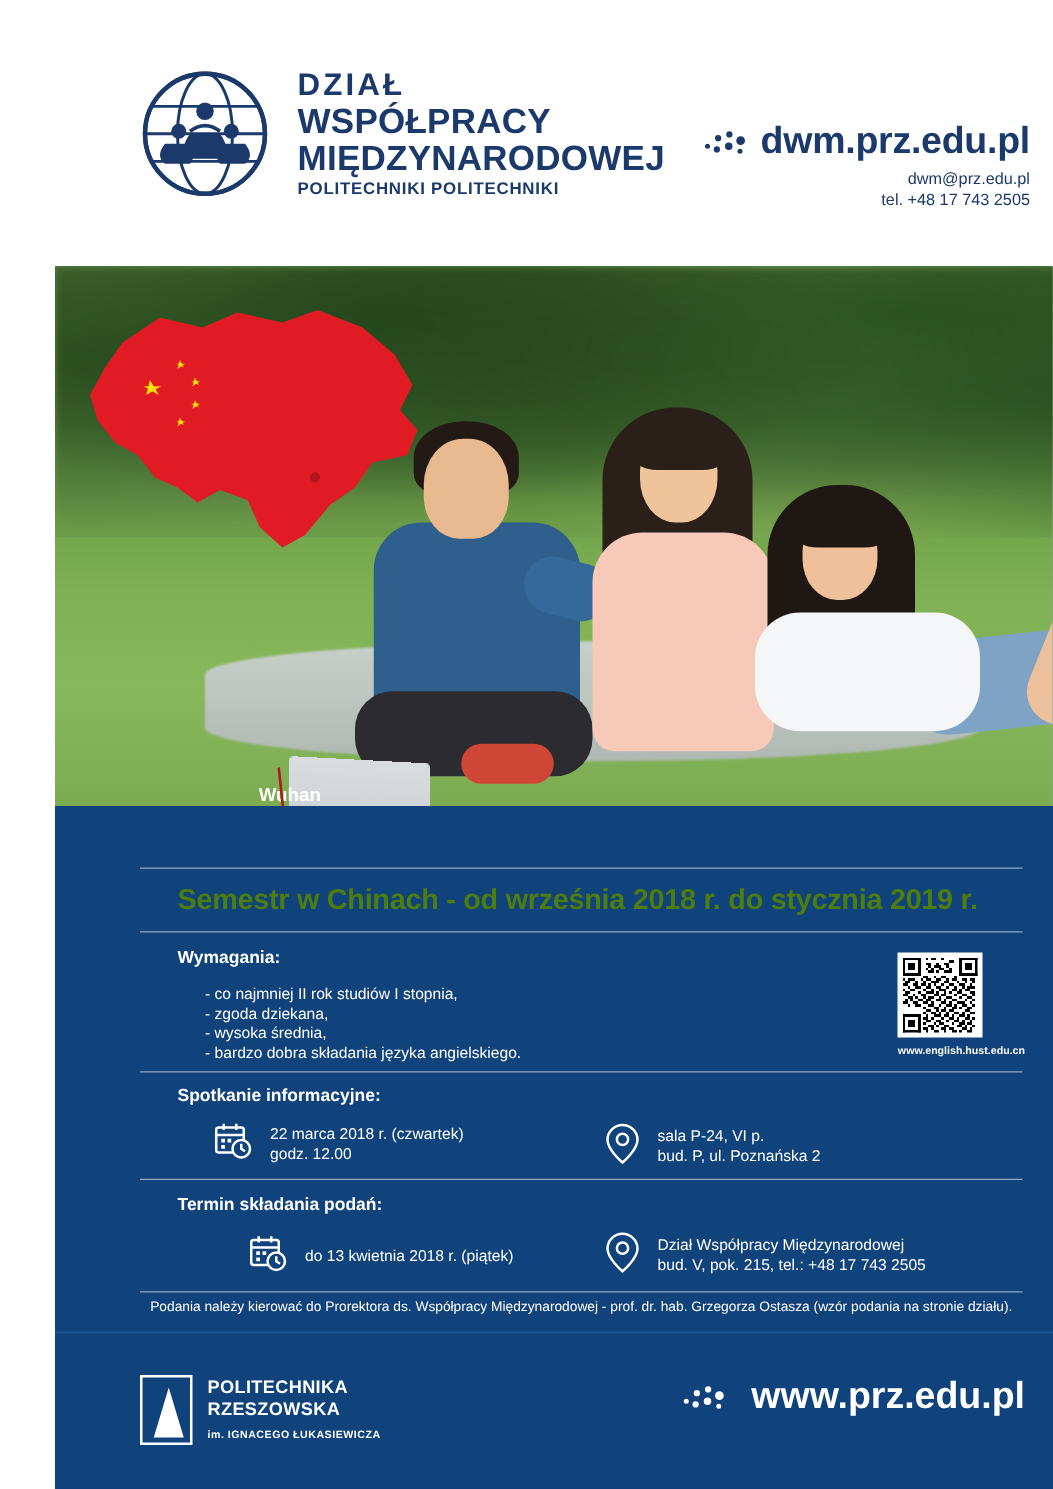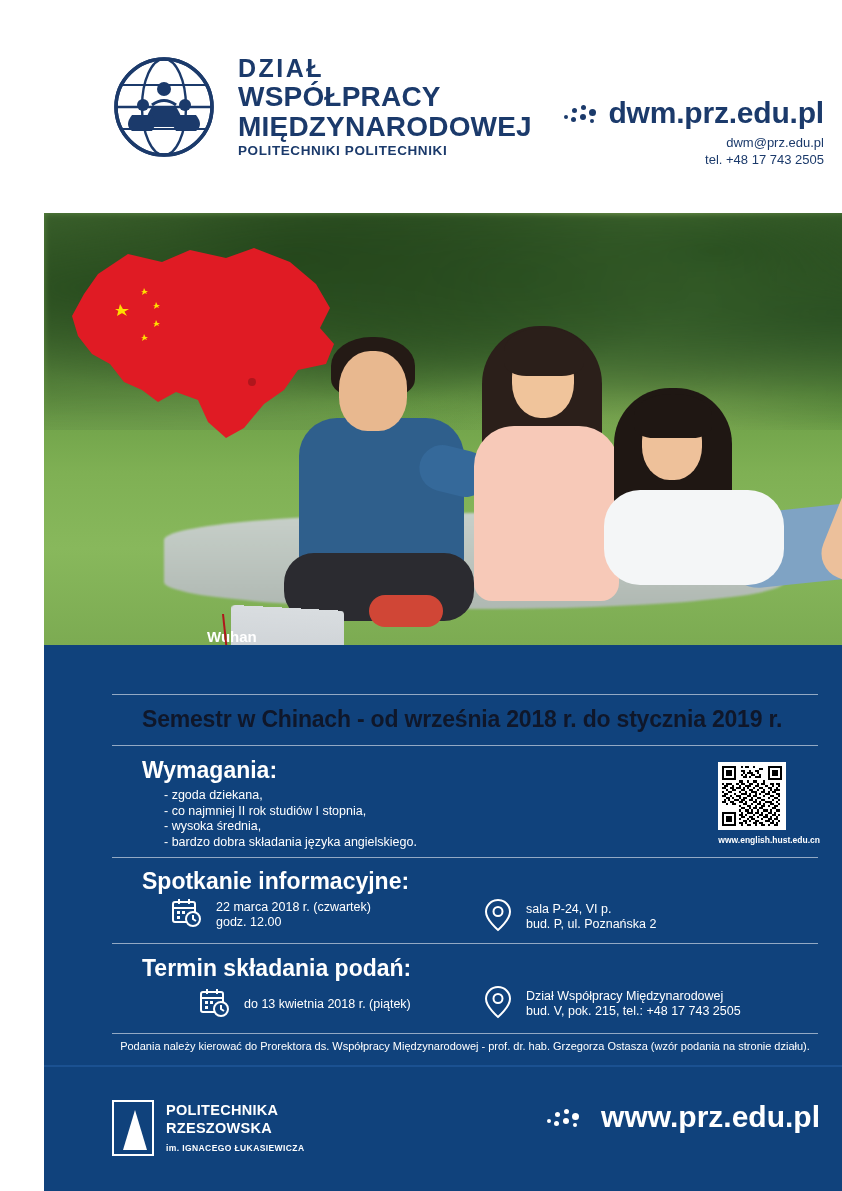--- a/index.html
+++ b/index.html
@@ -271,26 +271,26 @@
   .r3 { top: 857px; }
   .r4 { top: 943px; }
   .r5 { top: 1033px; }
 
   .headline {
     position: absolute;
     left: 98px;
     top: 706px;
     font-size: 23px;
     font-weight: bold;
-    color: #0f172a;
+    color: #4d7c0f;
     letter-spacing: -0.2px;
   }
   .sec-title {
     position: absolute;
-    font-size: 23px;
+    font-size: 14px;
     font-weight: bold;
     color: #ffffff;
   }
   .st1 { left: 98px; top: 757px; }
   .st2 { left: 98px; top: 868px; }
   .st3 { left: 98px; top: 955px; }
 
   .req-list {
     position: absolute;
     left: 120px;
@@ -496,22 +496,22 @@
   <div class="univ-name">Huazhong University of Science &amp; Technology</div>
 
   <div class="blue-body"></div>
 
   <div class="rule r1"></div>
   <div class="headline">Semestr w Chinach - od września 2018 r. do stycznia 2019 r.</div>
   <div class="rule r2"></div>
 
   <div class="sec-title st1">Wymagania:</div>
   <div class="req-list">
+    <div>- co najmniej II rok studiów I stopnia,</div>
     <div>- zgoda dziekana,</div>
-    <div>- co najmniej II rok studiów I stopnia,</div>
     <div>- wysoka średnia,</div>
     <div>- bardzo dobra składania języka angielskiego.</div>
   </div>
 
   <div class="qr-block">
     <div class="qr">
       <svg width="60" height="60" viewBox="0 0 29 29" shape-rendering="crispEdges">
         <rect width="29" height="29" fill="#fff"></rect>
         <g fill="#000">
           <rect x="0" y="0" width="7" height="1"></rect>

